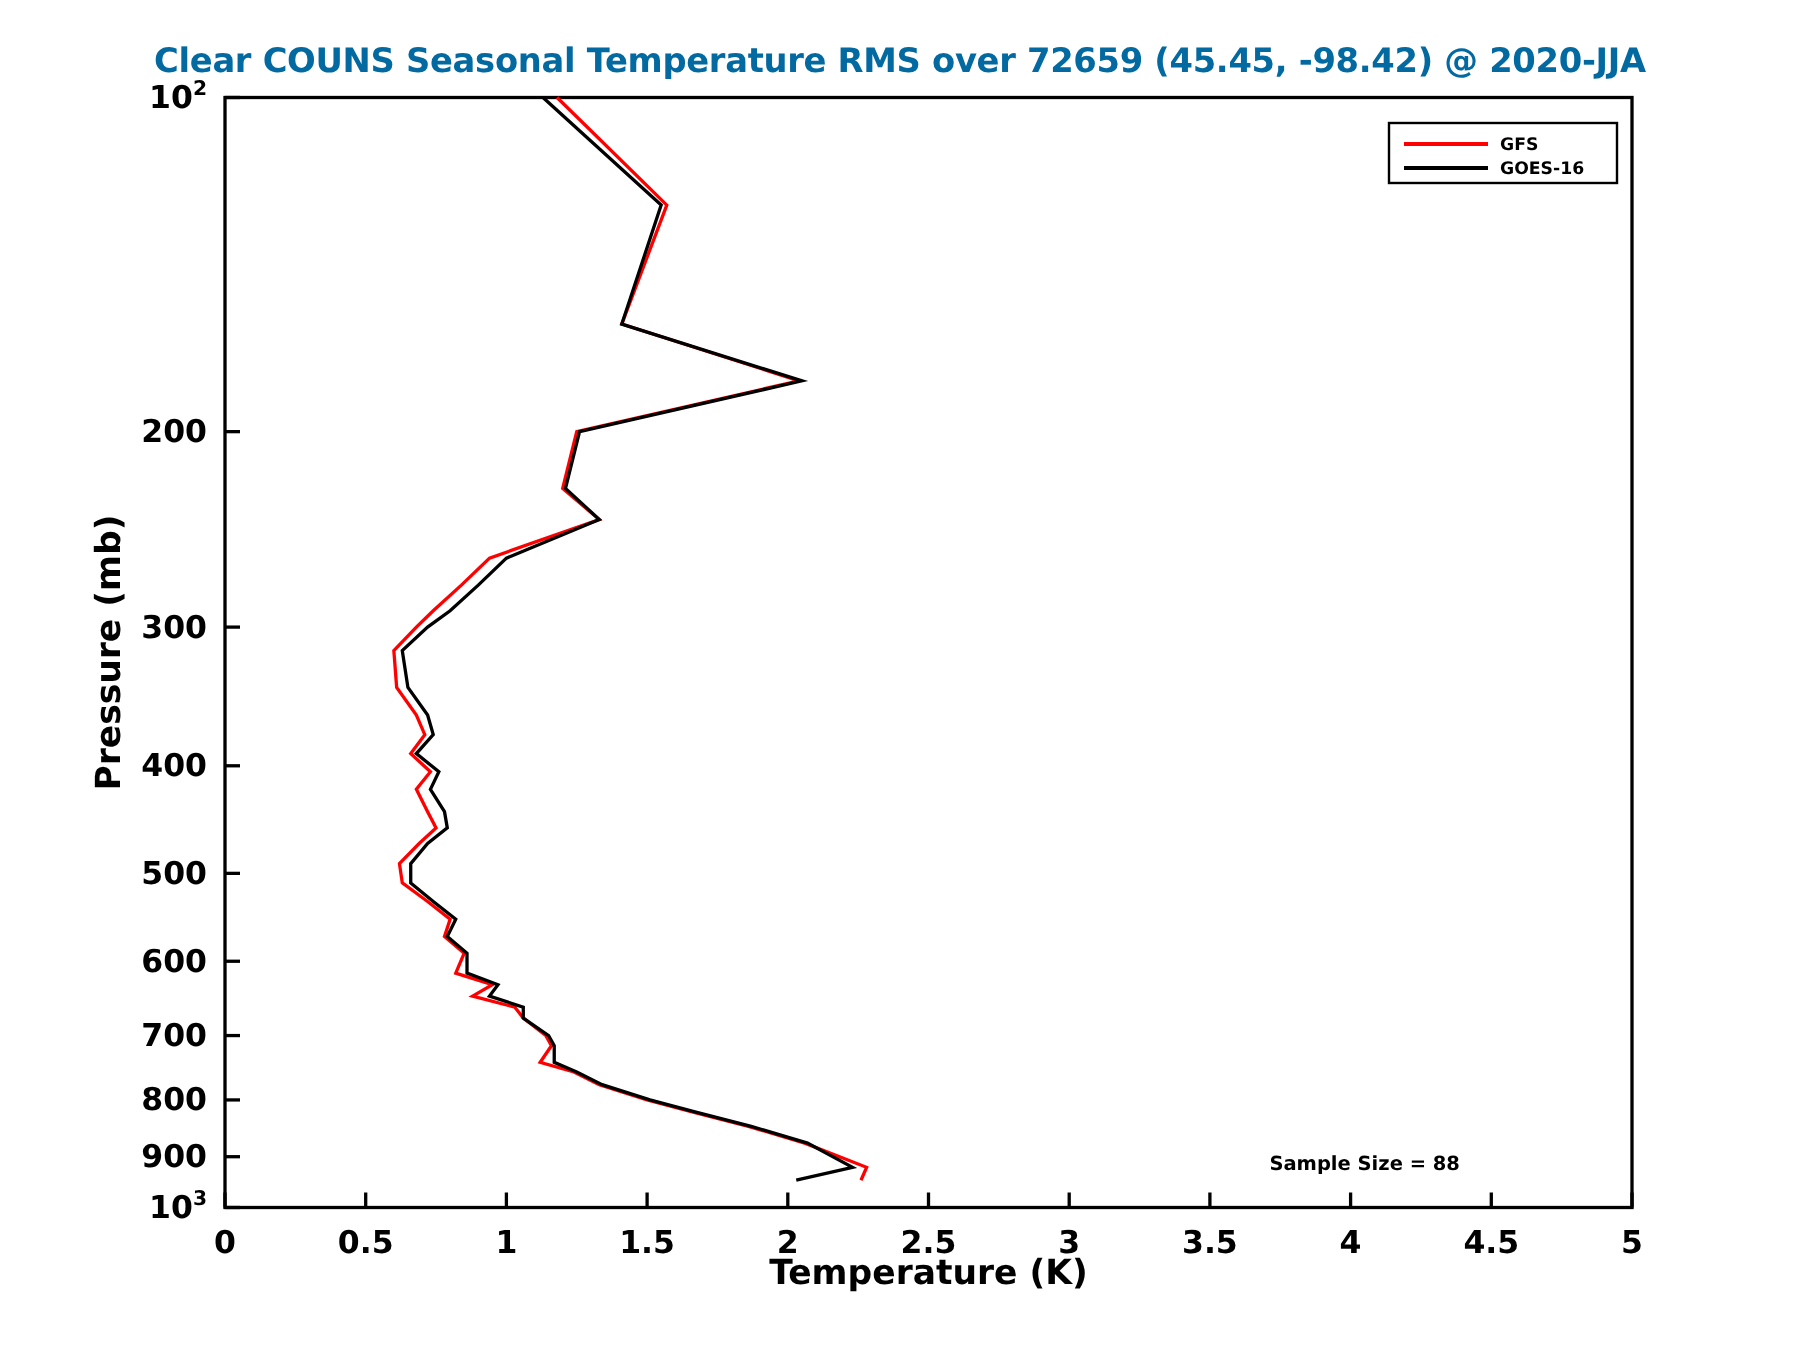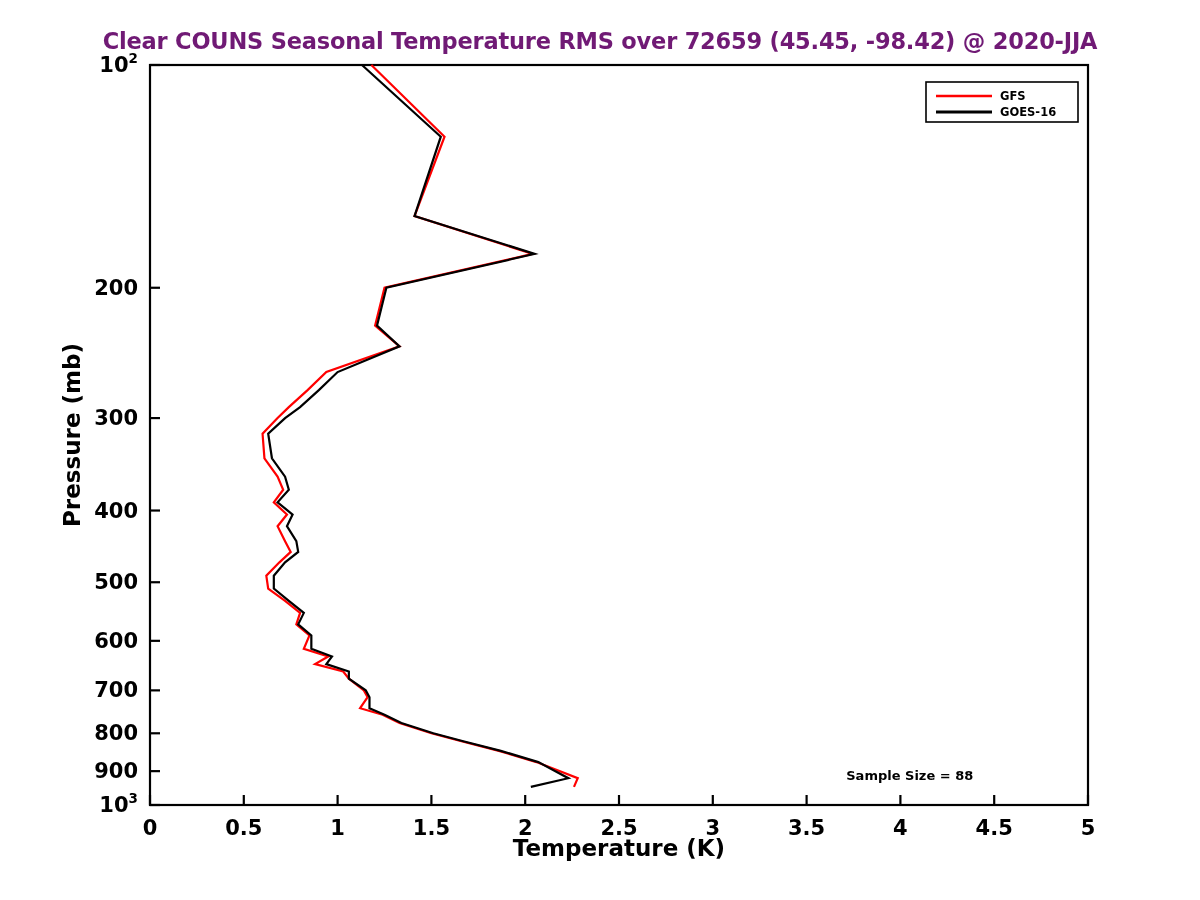--- a/index.html
+++ b/index.html
@@ -22,21 +22,21 @@
   }
   #chart-title {
     position: absolute;
     left: 0;
     top: 28px;
     width: 1200px;
     text-align: center;
     font-family: "DejaVu Sans", sans-serif;
     font-size: 22.5px;
     font-weight: bold;
-    color: #701a75;
+    color: #0369a1;
     letter-spacing: -0.2px;
     white-space: nowrap;
   }
   #plot-svg {
     position: absolute;
     left: 0;
     top: 0;
   }
   .tick-label {
     font-family: "DejaVu Sans", sans-serif;

